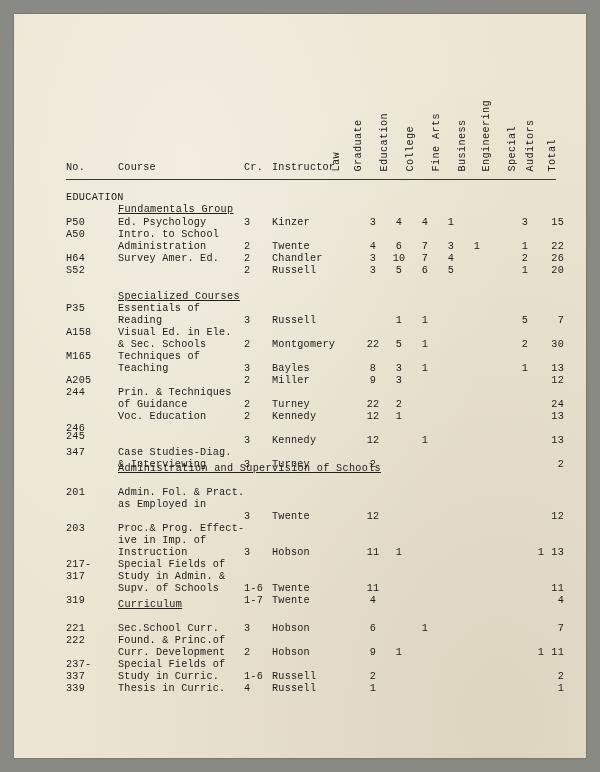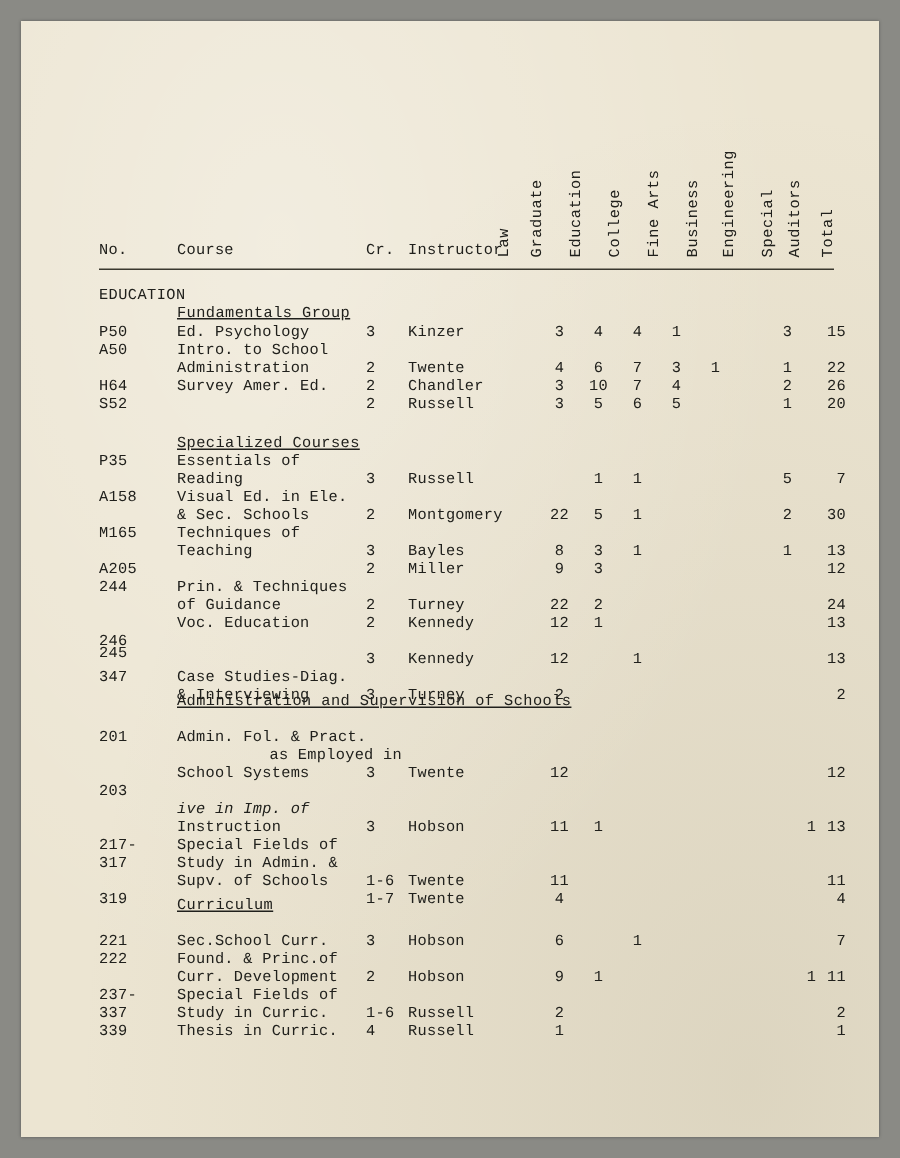--- a/index.html
+++ b/index.html
@@ -448,70 +448,70 @@
           <span class="t x-grad" style="top: 0px;"></span>
           <span class="t x-educ" style="top: 0px;"></span>
           <span class="t x-coll" style="top: 0px;"></span>
           <span class="t x-fine" style="top: 0px;"></span>
           <span class="t x-bus" style="top: 0px;"></span>
           <span class="t x-engr" style="top: 0px;"></span>
           <span class="t x-spec" style="top: 0px;"></span>
           <span class="t x-aud" style="top: 0px;"></span>
           <span class="t x-tot" style="top: 0px;"></span>
         </div>
-        <div style="position: absolute; left: 0px; top: 485px; width: 572px; height: 12px; text-align: right;">
+        <div style="position: absolute; left: 0px; top: 485px; width: 572px; height: 12px;">
           <span class="t c-no" style="top: 0px;"></span>
           <span class="t c-course" style="top: 0px;">as Employed in</span>
           <span class="t c-cr" style="top: 0px;"></span>
           <span class="t c-instr" style="top: 0px;"></span>
           <span class="t x-law" style="top: 0px;"></span>
           <span class="t x-grad" style="top: 0px;"></span>
           <span class="t x-educ" style="top: 0px;"></span>
           <span class="t x-coll" style="top: 0px;"></span>
           <span class="t x-fine" style="top: 0px;"></span>
           <span class="t x-bus" style="top: 0px;"></span>
           <span class="t x-engr" style="top: 0px;"></span>
           <span class="t x-spec" style="top: 0px;"></span>
           <span class="t x-aud" style="top: 0px;"></span>
           <span class="t x-tot" style="top: 0px;"></span>
         </div>
         <div style="position: absolute; left: 0px; top: 497px; width: 572px; height: 12px;">
           <span class="t c-no" style="top: 0px;"></span>
-          <span class="t c-course" style="top: 0px;">School Systems</span>
           <span class="t c-cr" style="top: 0px;">3</span>
           <span class="t c-instr" style="top: 0px;">Twente</span>
           <span class="t x-law" style="top: 0px;"></span>
           <span class="t x-grad" style="top: 0px;">12</span>
           <span class="t x-educ" style="top: 0px;"></span>
           <span class="t x-coll" style="top: 0px;"></span>
           <span class="t x-fine" style="top: 0px;"></span>
           <span class="t x-bus" style="top: 0px;"></span>
           <span class="t x-engr" style="top: 0px;"></span>
           <span class="t x-spec" style="top: 0px;"></span>
           <span class="t x-aud" style="top: 0px;"></span>
           <span class="t x-tot" style="top: 0px;">12</span>
         </div>
         <div style="position: absolute; left: 0px; top: 509px; width: 572px; height: 12px;">
           <span class="t c-no" style="top: 0px;">203</span>
+          <span class="t c-course" style="top: 0px;">Proc.&amp; Prog. Effect-</span>
           <span class="t c-cr" style="top: 0px;"></span>
           <span class="t c-instr" style="top: 0px;"></span>
           <span class="t x-law" style="top: 0px;"></span>
           <span class="t x-grad" style="top: 0px;"></span>
           <span class="t x-educ" style="top: 0px;"></span>
           <span class="t x-coll" style="top: 0px;"></span>
           <span class="t x-fine" style="top: 0px;"></span>
           <span class="t x-bus" style="top: 0px;"></span>
           <span class="t x-engr" style="top: 0px;"></span>
           <span class="t x-spec" style="top: 0px;"></span>
           <span class="t x-aud" style="top: 0px;"></span>
           <span class="t x-tot" style="top: 0px;"></span>
         </div>
         <div style="position: absolute; left: 0px; top: 521px; width: 572px; height: 12px;">
           <span class="t c-no" style="top: 0px;"></span>
-          <span class="t c-course" style="top: 0px; font-style: italic;">ive in Imp. of</span>
+          <span class="t c-course" style="top: 0px;">ive in Imp. of</span>
           <span class="t c-cr" style="top: 0px;"></span>
           <span class="t c-instr" style="top: 0px;"></span>
           <span class="t x-law" style="top: 0px;"></span>
           <span class="t x-grad" style="top: 0px;"></span>
           <span class="t x-educ" style="top: 0px;"></span>
           <span class="t x-coll" style="top: 0px;"></span>
           <span class="t x-fine" style="top: 0px;"></span>
           <span class="t x-bus" style="top: 0px;"></span>
           <span class="t x-engr" style="top: 0px;"></span>
           <span class="t x-spec" style="top: 0px;"></span>

